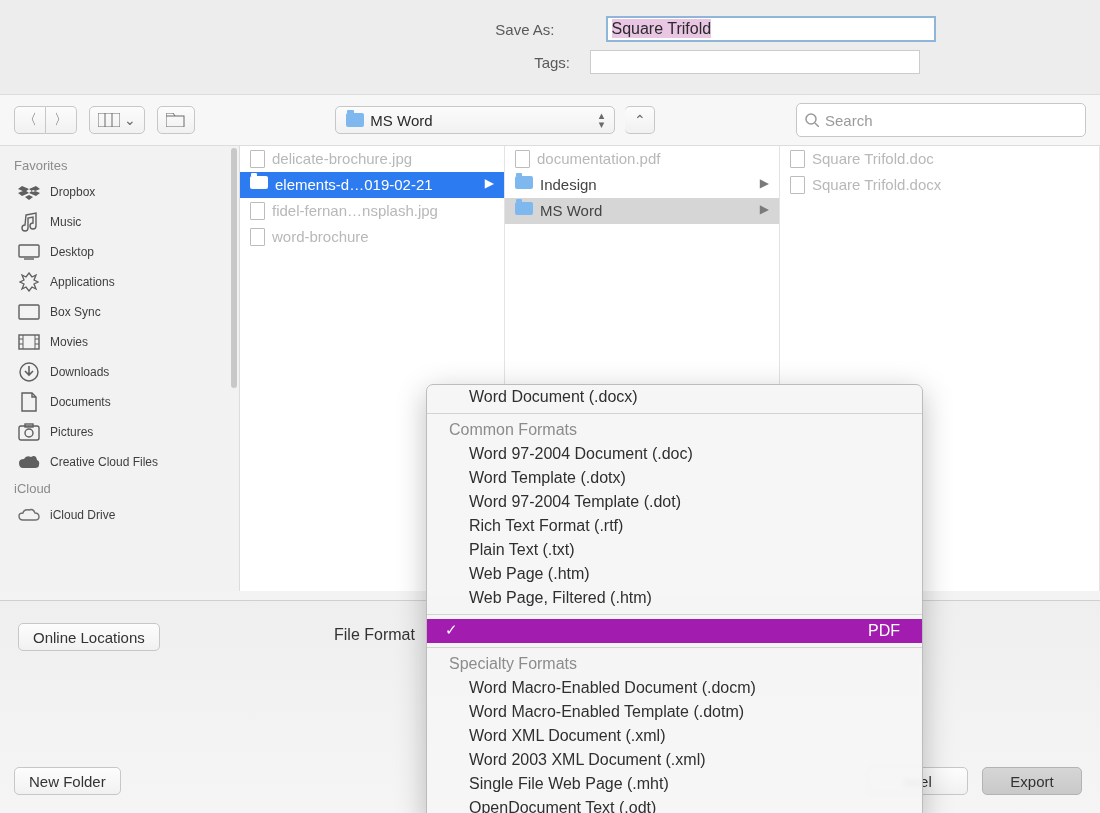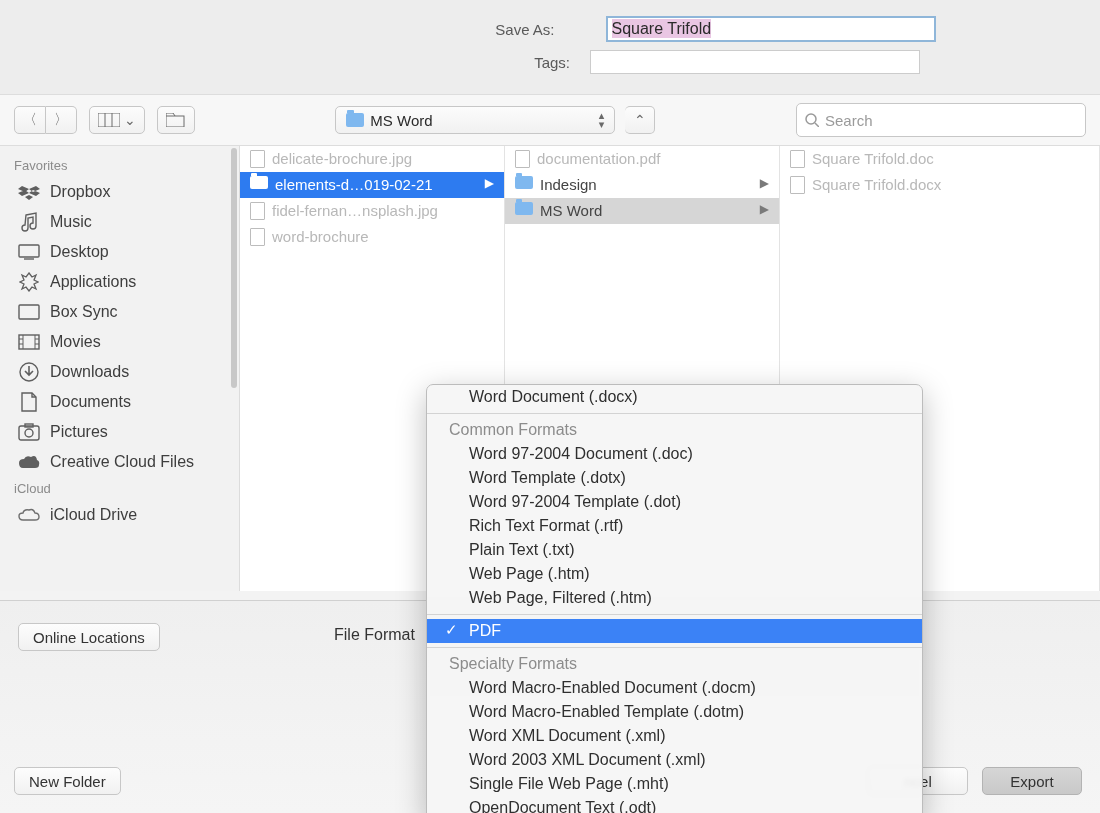--- a/index.html
+++ b/index.html
@@ -52,21 +52,21 @@
   }
 
   .browser { display:flex; height:445px; background:#14b8a6; }
   .sidebar {
     width:240px; background:#f2f2f2; border-right:1px solid #dcdcdc;
     padding:8px 0; overflow:hidden; position:relative;
   }
   .sb-scroll { position:absolute; right:2px; top:2px; bottom:2px; width:6px; }
   .sb-thumb { position:absolute; top:0; width:6px; height:240px; background:#c8c8c8; border-radius:3px; }
   .sb-section { padding:4px 14px; color:#8b8b8b; font-size:13px; }
-  .sb-item { display:flex; align-items:center; gap:10px; padding:6px 18px; color:#3e3e3e; font-size:16px; }
+  .sb-item { display:flex; align-items:center; gap:10px; padding:6px 18px; color:#3e3e3e; font-size:12px; }
   .sb-ico { width:22px; height:18px; display:flex; align-items:center; justify-content:center; color:#6e6e6e; }
 
   .column { border-right:1px solid #e3e3e3; overflow:hidden; background:#fff; }
   .col1 { width:265px; }
   .col2 { width:275px; }
   .col3 { flex:1; }
   .row { display:flex; align-items:flex-start; gap:7px; padding:4px 10px; font-size:15px; color:#444; height:26px;}
   .row .arrow { margin-left:auto; color:#7a7a7a; font-size:12px; }
   .row.dim { color:#b8b8b8; }
   .row.sel-blue { background:#2d7bf0; color:#fff; }
@@ -98,21 +98,21 @@
   .dropdown {
     position:absolute; left:426px; top:344px; width:497px;
     background:#f5f5f5ee; backdrop-filter:blur(2px);
     border:1px solid #bcbcbc; border-radius:7px;
     box-shadow:0 8px 30px rgba(0,0,0,0.25);
     overflow:hidden; font-size:16px;margin-top:40px;
   }
   .dd-item { padding:3px 22px 3px 42px; color:#2f2f2f; position:relative; }
   .dd-head { padding:3px 22px; color:#8c8c8c; }
   .dd-sep { height:1px; background:#d3d3d3; margin:4px 0; }
-  .dd-sel { background:#3b82f6; color:#fff; }
+  .dd-sel { background:#a21caf; color:#fff;text-align:right; }
   .dd-sel::before { content:"✓"; position:absolute; left:18px; top:2px; color:#fff; font-size:15px;}
 
   svg { display:block; }
 </style>
 </head>
 <body>
 
 <div class="top-form">
   <div class="form-row">
     <div class="form-label">Save As:</div>

